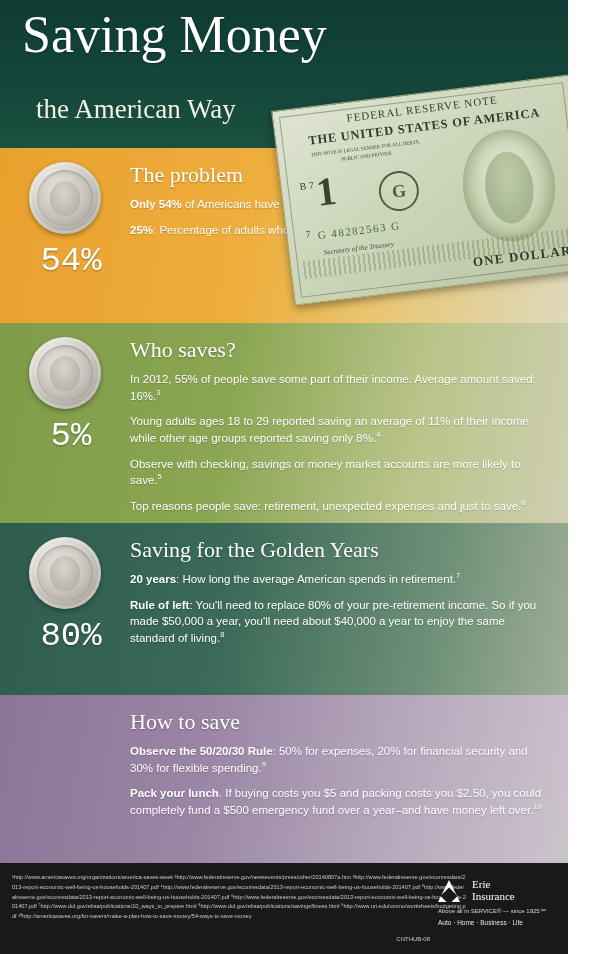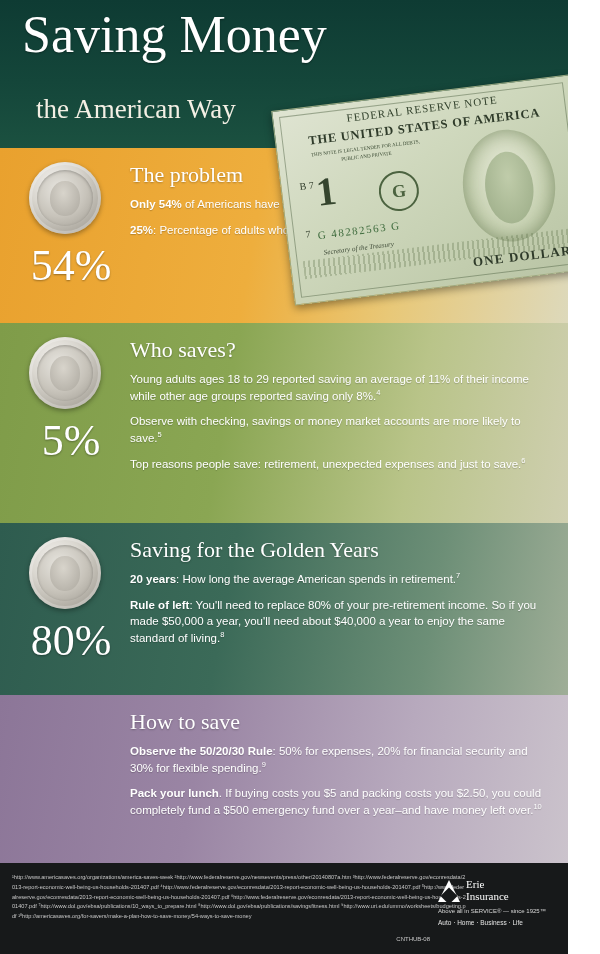--- a/index.html
+++ b/index.html
@@ -155,22 +155,22 @@
   }
   .coin .face:after{
     content:"";
     position:absolute; left:24%; top:20%; width:52%; height:62%;
     border-radius:50% 50% 48% 48%;
     background: radial-gradient(ellipse at 45% 35%, #d7d3ca 0%, #aaa69d 100%);
     opacity:.9;
   }
   .pct {
     margin-top: 10px;
-    font-family: Liberation Serif, serif;
-    font-size: 44px;
+    font-family: Liberation Mono, monospace;
+    font-size: 34px;
     color: #ffffff;
     text-shadow: 0 1px 2px rgba(0,0,0,.35);
     line-height: 1;
     margin-left: 12px;
   }
 
   .body-col { margin-left: 130px; }
   .sec-title {
     font-family: "Liberation Serif", serif;
     color: #ffffff;
@@ -205,21 +205,21 @@
     font-size: 5.6px;
     line-height: 1.75;
     color: #c8c8c8;
     word-break: break-all;
   }
   .erie {
     position: absolute; right: 12px; top: 16px;
     width: 118px; color: #ffffff;
     text-align: left;
   }
-  .erie-row { display:flex; align-items:center; gap:6px; }
+  .erie-row { display:flex; align-items:center; gap:12px; }
   .erie-mark {
     width: 0; height: 0;
     border-left: 11px solid transparent;
     border-right: 11px solid transparent;
     border-bottom: 22px solid #ffffff;
     position: relative;
   }
   .erie-mark:after{
     content:"";
     position:absolute; left:-6px; top:10px;
@@ -290,20 +290,23 @@
     <div class="sec-inner">
       <div class="coin-col">
         <div class="coin">
           <div class="face"></div>
         </div>
         <div class="pct">5%</div>
       </div>
       <div class="body-col">
         <div class="sec-title">Who saves?</div>
         <p class="line">
+          <span>In 2012, 55% of people save some part of their income. Average amount saved: 16%.</span><sup>3</sup>
+        </p>
+        <p class="line">
           <span>Young adults ages 18 to 29 reported saving an average of 11% of their income while other age groups reported saving only 8%.</span><sup>4</sup>
         </p>
         <p class="line">
           <span>Observe with checking, savings or money market accounts are more likely to save.</span><sup>5</sup>
         </p>
         <p class="line">
           <span>Top reasons people save: retirement, unexpected expenses and just to save.</span><sup>6</sup>
         </p>
       </div>
     </div>

